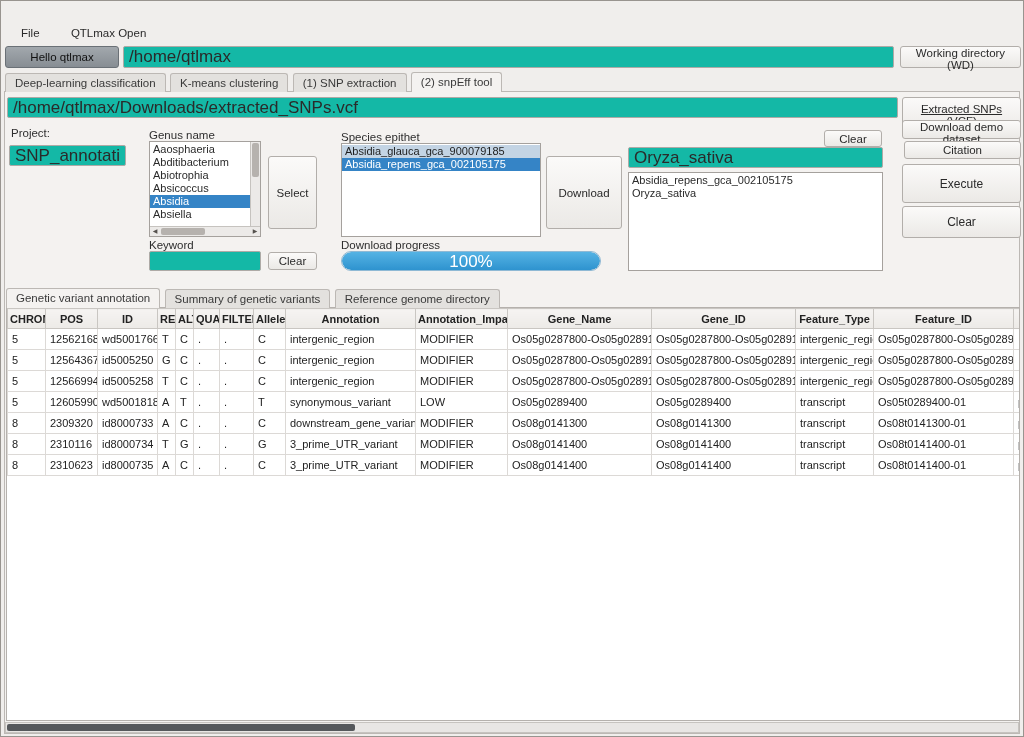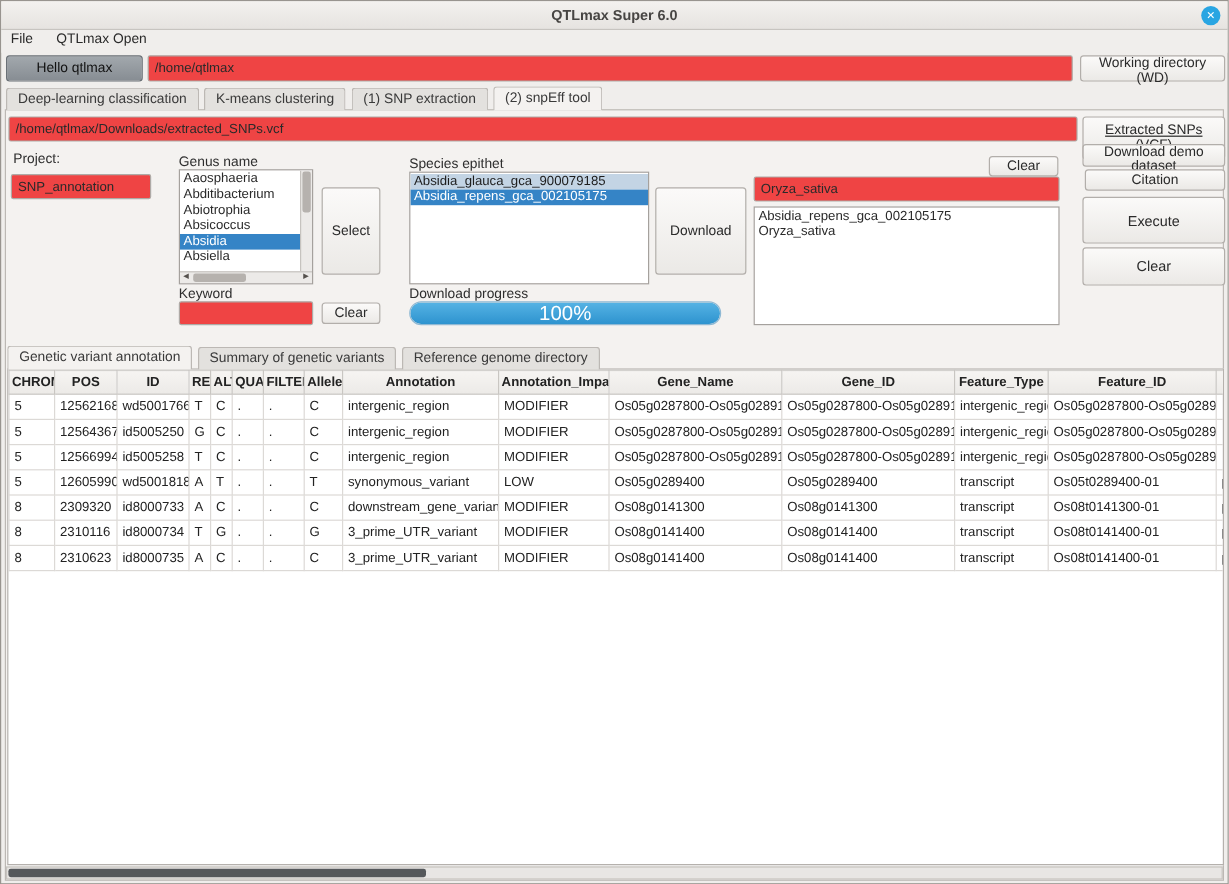--- a/index.html
+++ b/index.html
@@ -12,28 +12,28 @@
   }
   
   .titlebar { position:absolute; top:0; left:0; right:0; height:24px;
     background:linear-gradient(#f3f1ef,#e6e3e0); border-bottom:1px solid #c7c4c0; }
   .title { position:absolute; left:0; right:0; top:0; text-align:center; line-height:24px;
     font-weight:bold; color:#474543; font-size:12px; }
   .close-btn { position:absolute; right:6px; top:4px; width:16px; height:16px; border-radius:50%;
     background:#29a5e2; color:#fff; text-align:center; line-height:16px; font-size:9px; cursor:pointer; z-index:3; }
   
   .menubar { position:absolute; top:24px; left:0; right:0; height:19px; background:#f0eeec; }
-  .menu-item { display:inline-block; padding:2px 8px 0 8px; font-size:11.5px; cursor:pointer; }
+  .menu-item { display:inline-block; padding:2px 8px 0 20px; font-size:11.5px; cursor:pointer; }
   
   .btn { position:absolute; background:linear-gradient(#fbfaf9,#ebe9e6); border:1px solid #b2aeaa;
     border-radius:3px; font-family:inherit; font-size:11.5px; color:#2a2a2a; text-align:center;
     cursor:pointer; padding:0 4px; }
   .btn-dark { background:linear-gradient(#a2a8ad,#878d93); border-color:#6a7076; color:#111; }
-  .input { position:absolute; background:#ef4444; border:1px solid #aeaaa6; border-radius:2px;
-    font-family:inherit; font-size:11px; color:#2a2a2a; padding:2px 5px; }
+  .input { position:absolute; background:#14b8a6; border:1px solid #aeaaa6; border-radius:2px;
+    font-family:inherit; font-size:17px; color:#2a2a2a; padding:2px 5px; }
   .label { position:absolute; font-size:11.5px; color:#2e2e2e; white-space:nowrap; }
   
   .tabbar { position:absolute; left:4px; height:20px; z-index:2; }
   .tab { display:inline-block; height:19px; line-height:19px; padding:0 9px; font-size:11.5px;
     background:#e3e1de; border:1px solid #bcb8b4; border-bottom:none; border-radius:3px 3px 0 0;
     margin-right:1px; color:#3a3a3a; vertical-align:bottom; cursor:pointer; }
   .tab.active { background:#f4f2f0; height:20px; position:relative; z-index:3; }
   .panel { position:absolute; top:90px; left:3px; right:3px; bottom:2px; background:#f4f2f0;
     border:1px solid #bcb8b4; }
   
@@ -62,24 +62,20 @@
   
   .bottom-scroll { position:absolute; left:4px; right:4px; bottom:3px; height:11px; background:#e8e6e4;
     border:1px solid #c6c3bf; }
   .bottom-thumb { position:absolute; left:1px; top:1px; width:348px; height:7px; background:#55585b; border-radius:2px; }
 </style>
 </head>
 <body>
 
 <div class="window">
 
-  <div class="titlebar">
-    <span class="title">QTLmax Super 6.0</span>
-    <span class="close-btn"><span>✕</span></span>
-  </div>
 
   <div class="menubar">
     <span class="menu-item">File</span>
     <span class="menu-item">QTLmax Open</span>
   </div>
 
   <button class="btn btn-dark" style="left:4px; top:45px; width:114px; height:22px;">Hello qtlmax</button>
   <input class="input" style="left: 122px; top: 45px; width: 771px; height: 22px;" value="/home/qtlmax">
   <button class="btn" style="left:899px; top:45px; width:121px; height:22px;">Working directory (WD)</button>
 

